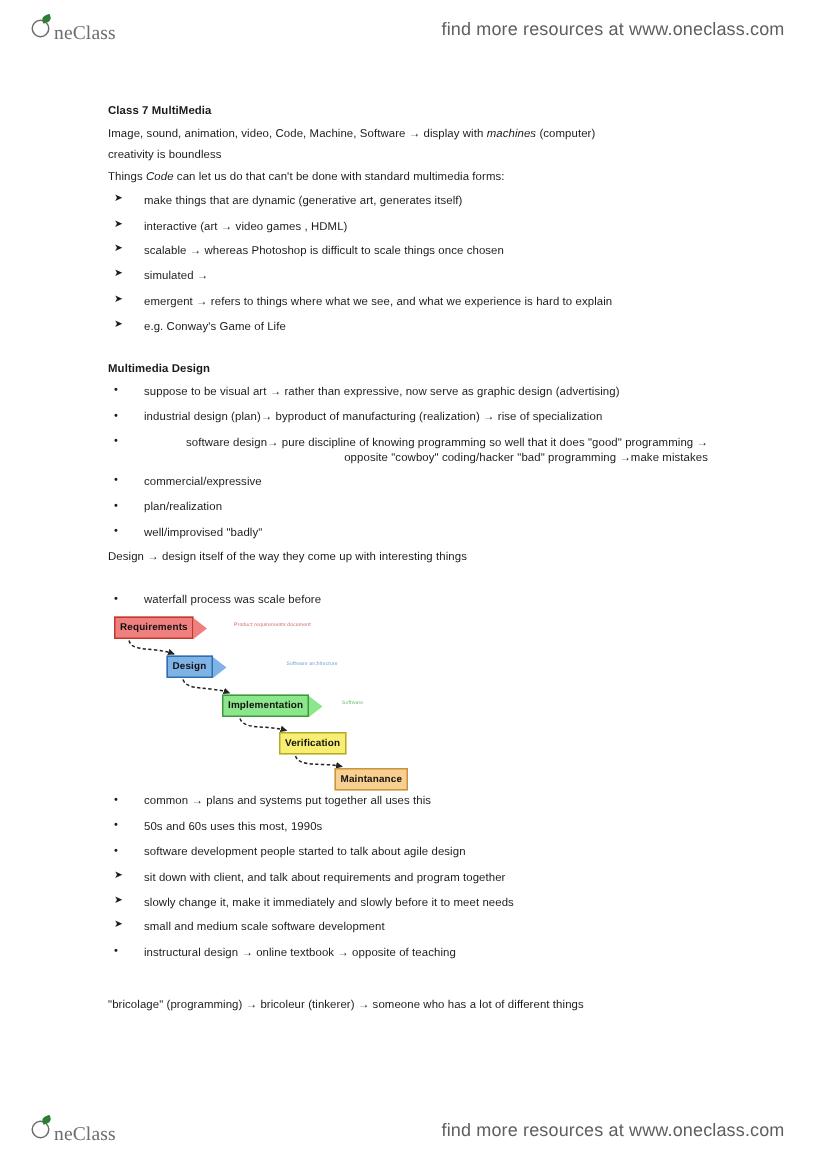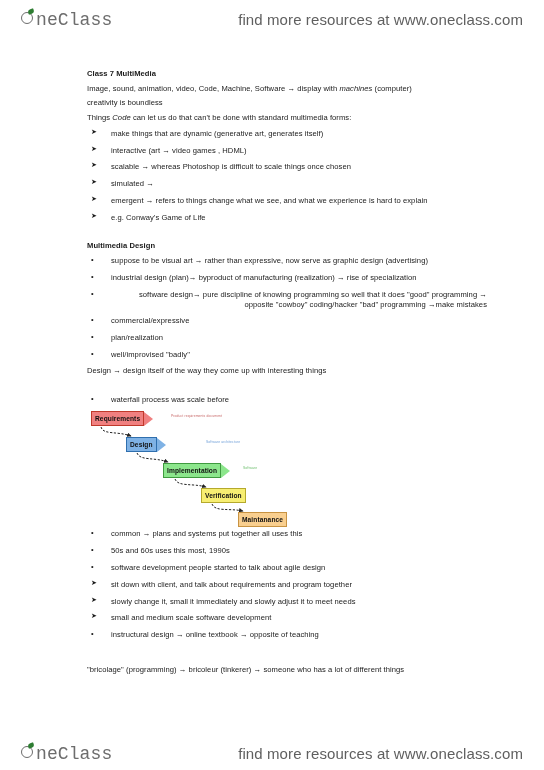--- a/index.html
+++ b/index.html
@@ -56,38 +56,38 @@
     position: absolute;
     left: 6.5px;
     top: -1px;
     width: 6px;
     height: 5px;
     background: #2e7d32;
     border-radius: 60% 10% 60% 10%;
     transform: rotate(-18deg);
   }
   .logo-text {
-    font-family: Liberation Mono, monospace;
-    font-size: 18px;
+    font-family: Liberation Serif, serif;
+    font-size: 13px;
     color: #6d6d6d;
     letter-spacing: 0.1px;
     line-height: 1;
   }
   .brand-right {
     margin-right: 21px;
-    font-size: 15px;
+    font-size: 12px;
     color: #5f5f5f;
     letter-spacing: 0.1px;
     white-space: nowrap;
   }
 
   
   .note {
     position: absolute;
-    left: 87px;
+    left: 72px;
     top: 70px;
     width: 400px;
     font-size: 7.6px;
     line-height: 1.0;
   }
 
   .line {
     font-size: 7.6px;
     color: #1a1a1a;
     margin: 0 0 7.1px 0;
@@ -229,21 +229,21 @@
   <div class="bullet">
     <span class="marker arrow">➤</span>
     <span class="btext">scalable → whereas Photoshop is difficult to scale things once chosen</span>
   </div>
   <div class="bullet">
     <span class="marker arrow">➤</span>
     <span class="btext">simulated →</span>
   </div>
   <div class="bullet">
     <span class="marker arrow">➤</span>
-    <span class="btext">emergent → refers to things change what we see, and what we experience is hard to explain</span>
+    <span class="btext">emergent → refers to things where what we see, and what we experience is hard to explain</span>
   </div>
   <div class="bullet">
     <span class="marker arrow">➤</span>
     <span class="btext">e.g. Conway's Game of Life</span>
   </div>
 
   <div class="gap-md"></div>
 
   <div class="line heading">Multimedia Design</div>
 
@@ -332,21 +332,21 @@
   <div class="bullet">
     <span class="marker">•</span>
     <span class="btext">software development people started to talk about agile design</span>
   </div>
   <div class="bullet">
     <span class="marker arrow">➤</span>
     <span class="btext">sit down with client, and talk about requirements and program together</span>
   </div>
   <div class="bullet">
     <span class="marker arrow">➤</span>
-    <span class="btext">slowly change it, small it immediately and slowly adjust it to meet needs</span>
+    <span class="btext">slowly change it, make it immediately and slowly before it to meet needs</span>
   </div>
   <div class="bullet">
     <span class="marker arrow">➤</span>
     <span class="btext">small and medium scale software development</span>
   </div>
   <div class="bullet">
     <span class="marker">•</span>
     <span class="btext">instructural design → online textbook → opposite of teaching</span>
   </div>
 

